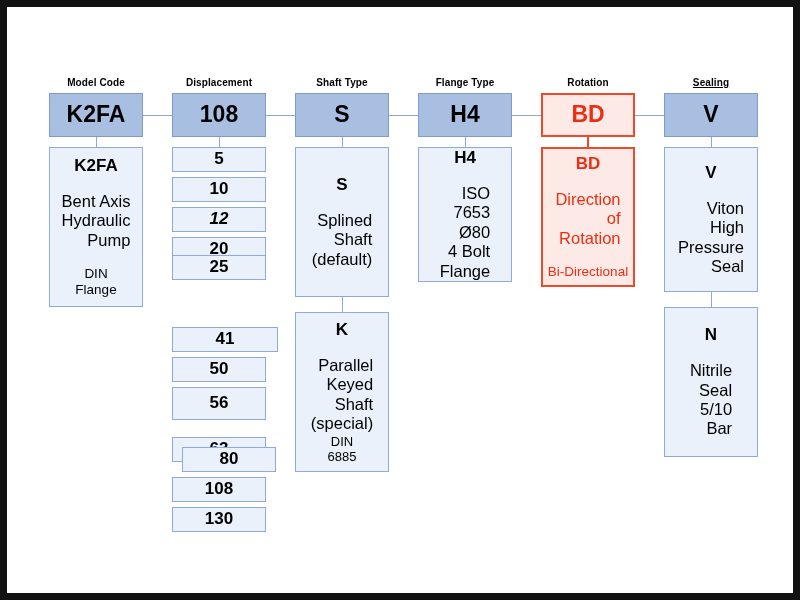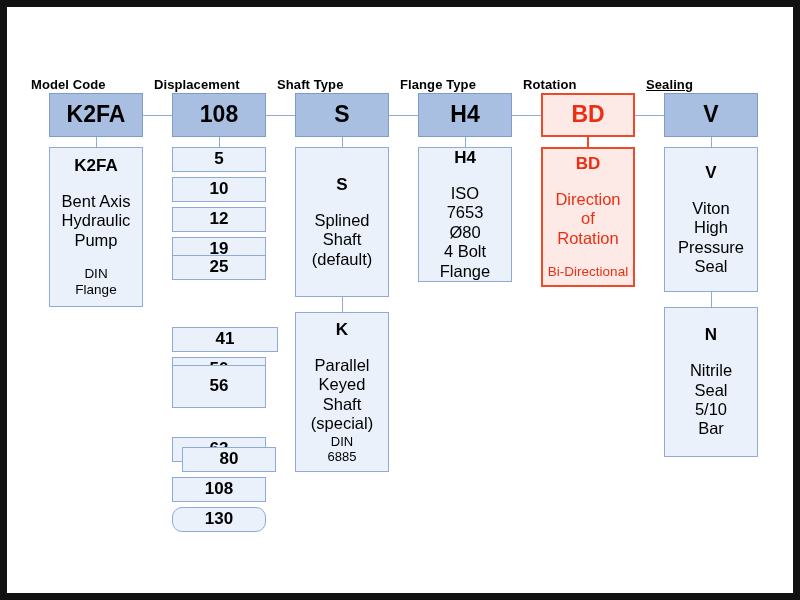--- a/index.html
+++ b/index.html
@@ -44,21 +44,22 @@
   }
   .hdr-box.accent {
     background: #fdeae7;
     border: 2px solid #ec4a2a;
     color: #ec2f12;
   }
 
   
   .col-caption {
     position: absolute;
-    font-size: 13px;
+    text-align: center;
+    font-size: 10px;
     font-weight: bold;
     color: #000000;
     letter-spacing: 0.1px;
   }
 
   
   .det-box {
     background: #eaf1fb;
     border: 1px solid #8faad6;
     color: #000000;
@@ -70,20 +71,21 @@
   }
 
   .det-code {
     font-size: 17px;
     font-weight: bold;
   }
   .det-body {
     font-size: 16.5px;
     font-weight: normal;
     margin-top: 16px;
+    text-align: right;
   }
   .det-sub {
     font-size: 13px;
     font-weight: normal;
     margin-top: 0px;
   }
   .det-note {
     font-size: 13.5px;
     font-weight: normal;
     margin-top: 16px;
@@ -128,30 +130,30 @@
           <div>DIN</div>
           <div>Flange</div>
         </div>
       </div>
       <div class="col-caption" style="left: 147px; top: 70px; width: 130px;">Displacement</div>
       <div class="node hdr-box" style="left: 165px; top: 86px; width: 94px; height: 44px;">108</div>
       <div class="ln h" style="left: 259px; top: 108px; width: 29px; height: 1px;"></div>
       <div class="ln v" style="left: 212px; top: 130px; width: 1px; height: 10px;"></div>
       <div class="node list-item" style="left: 165px; top: 140px; width: 94px; height: 25px;">5</div>
       <div class="node list-item" style="left: 165px; top: 170px; width: 94px; height: 25px;">10</div>
-      <div class="node list-item" style="left: 165px; top: 200px; width: 94px; height: 25px;">12</div>
-      <div class="node list-item" style="left: 165px; top: 230px; width: 94px; height: 25px;">19</div>
+      <div class="node list-item" style="left: 165px; top: 200px; width: 94px; height: 25px; font-style: italic;">12</div>
+      <div class="node list-item" style="left: 165px; top: 230px; width: 94px; height: 25px;">20</div>
       <div class="node list-item" style="left: 165px; top: 248px; width: 94px; height: 25px;">25</div>
       <div class="node list-item" style="left: 165px; top: 320px; width: 106px; height: 25px;">41</div>
       <div class="node list-item" style="left: 165px; top: 350px; width: 94px; height: 25px;">50</div>
-      <div class="node list-item" style="left: 165px; top: 358px; width: 94px; height: 43px;">56</div>
+      <div class="node list-item" style="left: 165px; top: 380px; width: 94px; height: 33px;">56</div>
       <div class="node list-item" style="left: 165px; top: 410px; width: 94px; height: 25px; margin-top: 20px;">63</div>
       <div class="node list-item" style="left: 165px; top: 440px; width: 94px; height: 25px; margin-left: 10px;">80</div>
       <div class="node list-item" style="left: 165px; top: 470px; width: 94px; height: 25px;">108</div>
-      <div class="node list-item" style="left: 165px; top: 500px; width: 94px; height: 25px; border-radius: 10px;">130</div>
+      <div class="node list-item" style="left: 165px; top: 500px; width: 94px; height: 25px;">130</div>
       <div class="col-caption" style="left: 270px; top: 70px; width: 130px;">Shaft Type</div>
       <div class="node hdr-box" style="left: 288px; top: 86px; width: 94px; height: 44px;">S</div>
       <div class="ln h" style="left: 382px; top: 108px; width: 29px; height: 1px;"></div>
       <div class="ln v" style="left: 335px; top: 130px; width: 1px; height: 10px;"></div>
       <div class="node det-box" style="left: 288px; top: 140px; width: 94px; height: 150px;">
         <div class="det-code">S</div>
         <div class="det-body">
           <div>Splined</div>
           <div>Shaft</div>
           <div>(default)</div>

